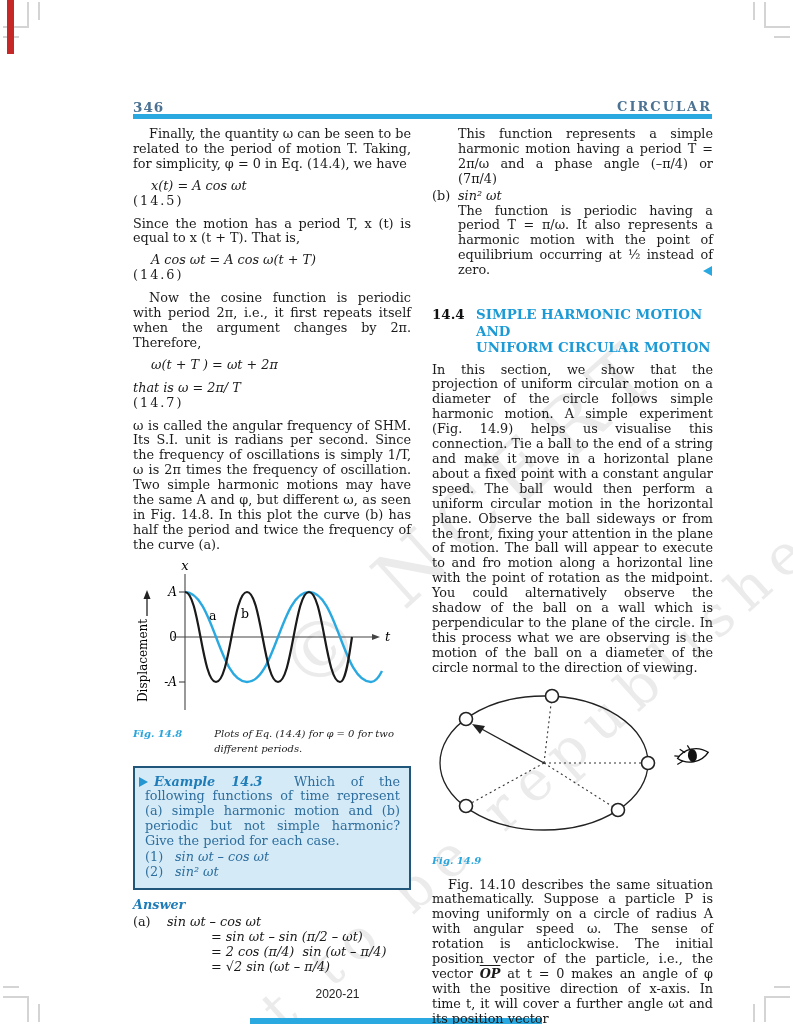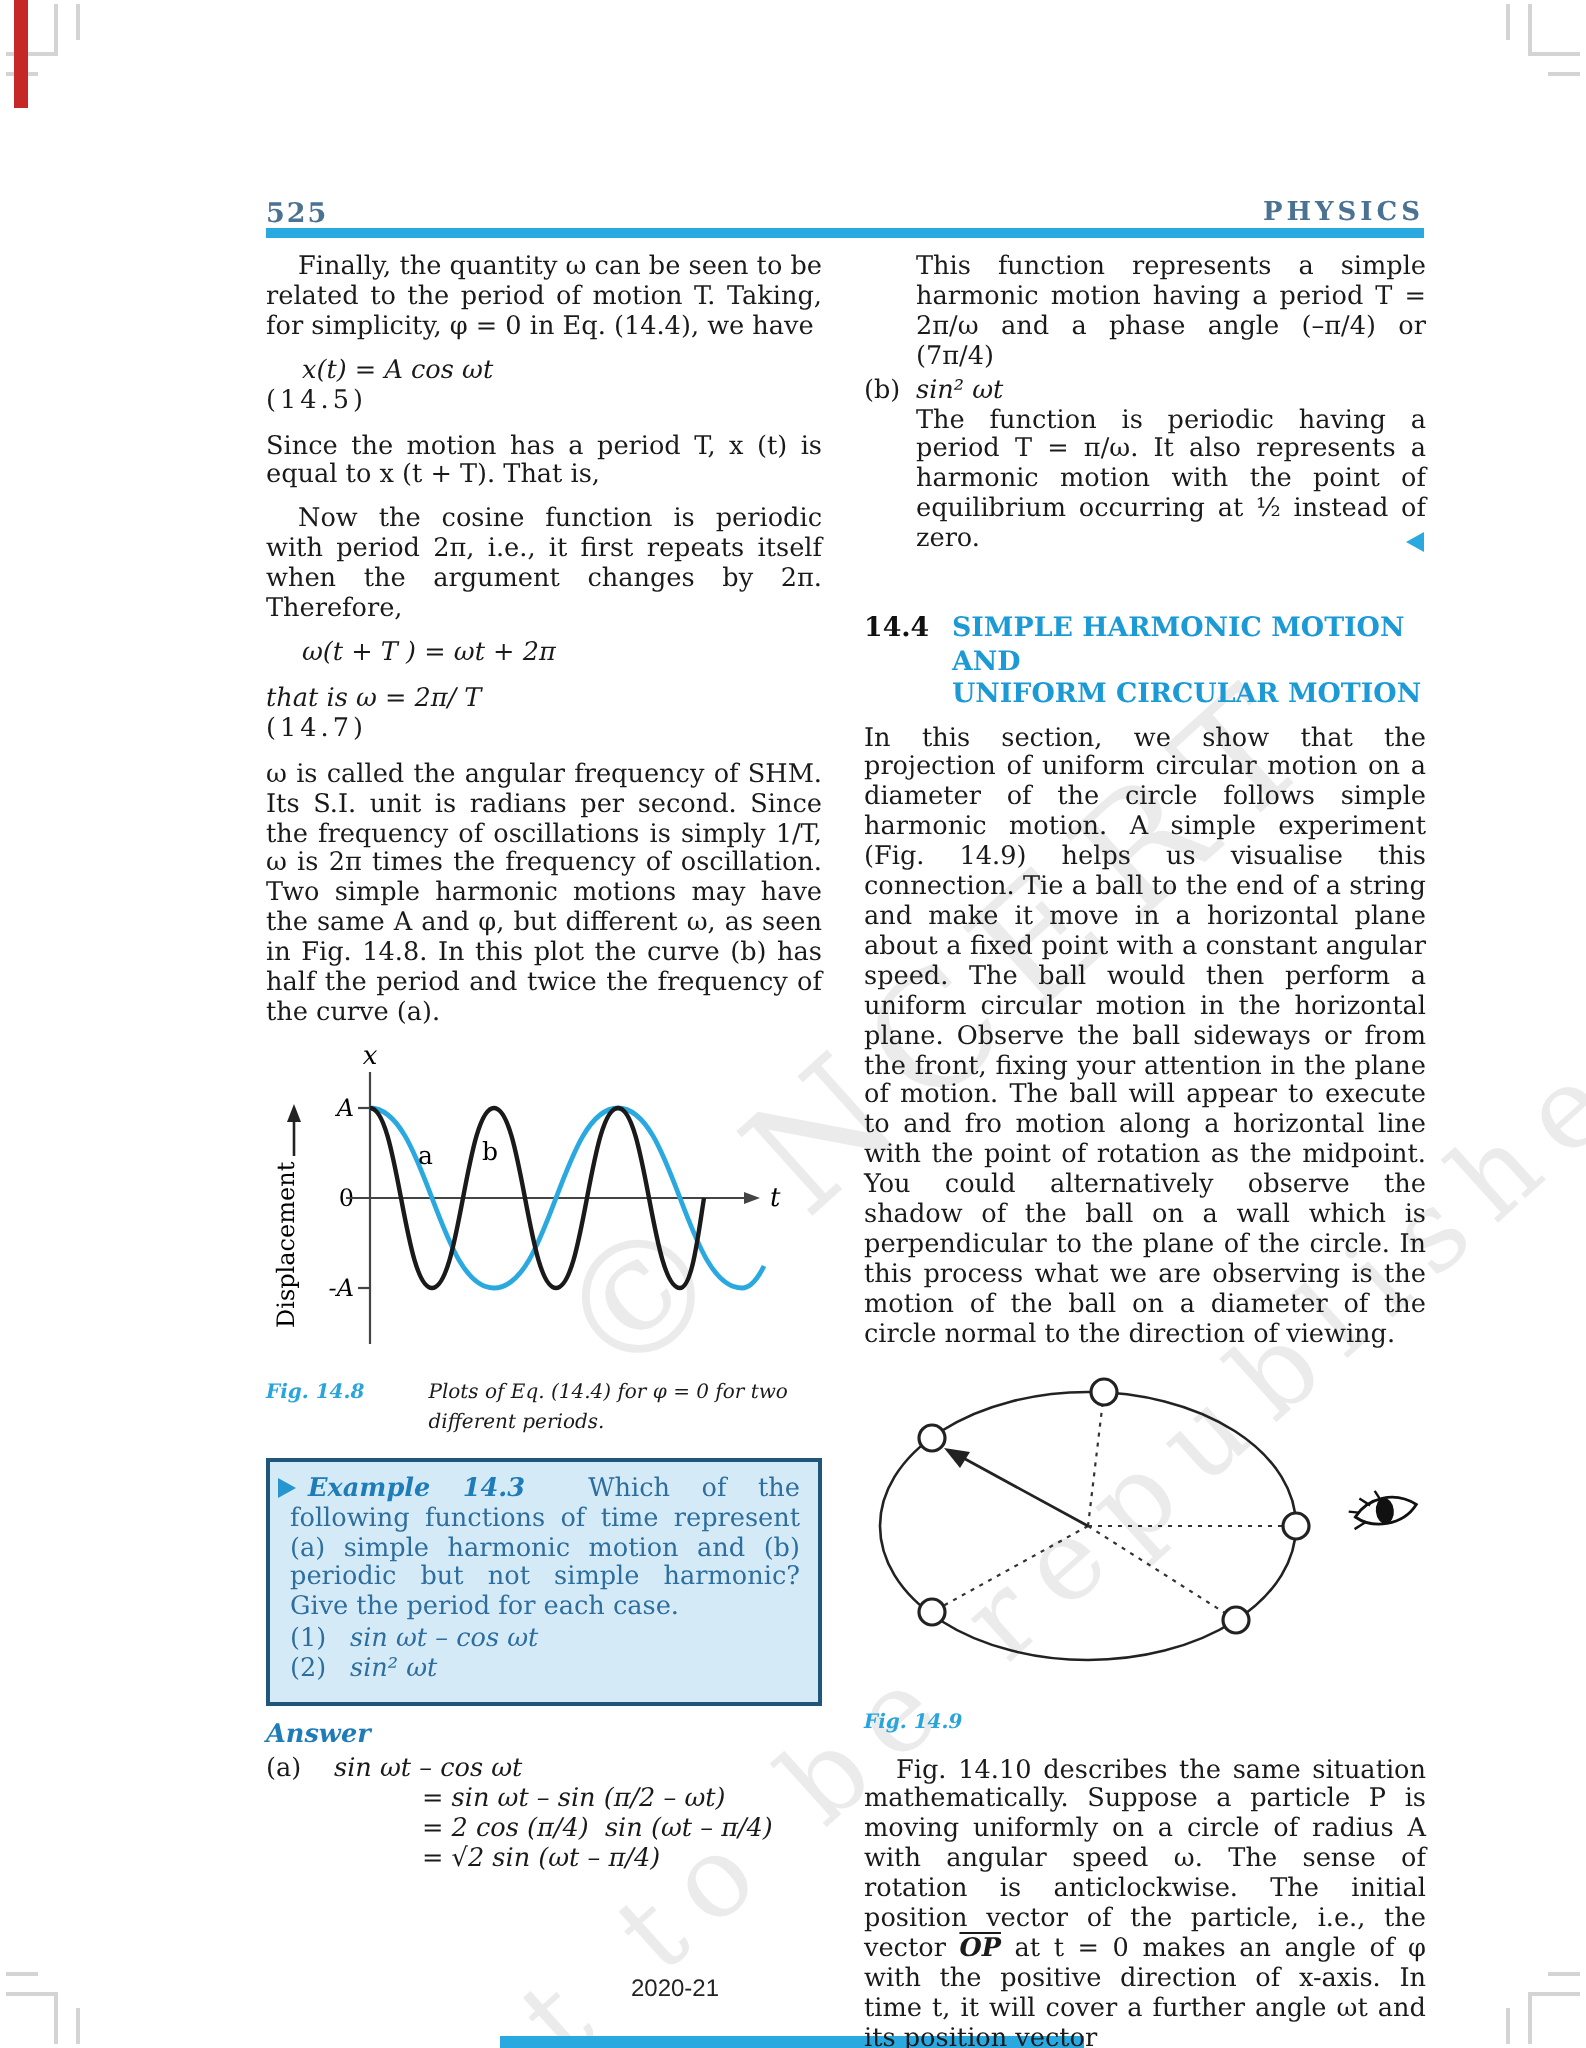--- a/index.html
+++ b/index.html
@@ -88,34 +88,38 @@
   <div class="mark" style="left:764px;top:996px;width:26px;height:2px;"></div>
   <div class="mark" style="left:764px;top:996px;width:2px;height:26px;"></div>
   <div class="mark" style="left:774px;top:986px;width:16px;height:2px;"></div>
   <div class="mark" style="left:753px;top:1004px;width:2px;height:18px;"></div>
 
   <div class="spine"></div>
 
   <div class="wm wm1">© NCERT</div>
   <div class="wm wm2">not to be republished</div>
 
-  <div class="pgnum">525</div>
-  <div class="subject">PHYSICS</div>
+  <div class="pgnum">346</div>
+  <div class="subject">CIRCULAR</div>
   <div class="hrule"></div>
 
   <div class="col col-left">
     <p class="body ind">Finally, the quantity ω can be seen to be related to the period of motion T. Taking, for simplicity, φ = 0 in Eq. (14.4), we have</p>
 
     <div class="eqrow">
       <span class="math eqbody">x(t) = A cos ωt</span>
       <span class="eqnum">(14.5)</span>
     </div>
 
     <p class="body">Since the motion has a period T, x (t) is equal to x (t + T). That is,</p>
 
+    <div class="eqrow">
+      <span class="math eqbody">A cos ωt = A cos ω(t + T)</span>
+      <span class="eqnum">(14.6)</span>
+    </div>
 
     <p class="body ind">Now the cosine function is periodic with period 2π, i.e., it first repeats itself when the argument changes by 2π. Therefore,</p>
 
     <div class="eqrow">
       <span class="math eqbody">ω(t + T ) = ωt + 2π</span>
       <span class="eqnum"></span>
     </div>
 
     <div class="eqrow">
       <span class="math" style="margin-left:0;">that is ω = 2π/ T</span>

